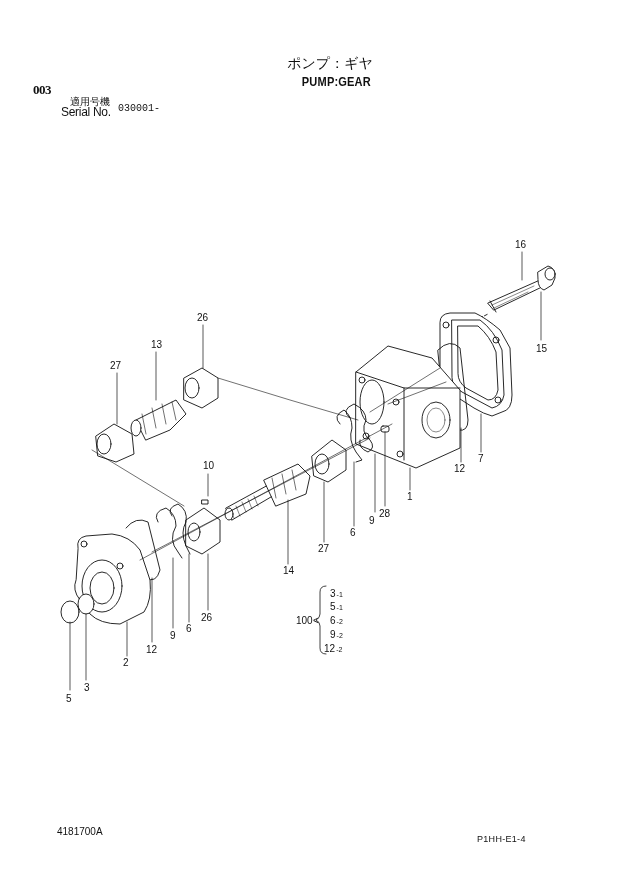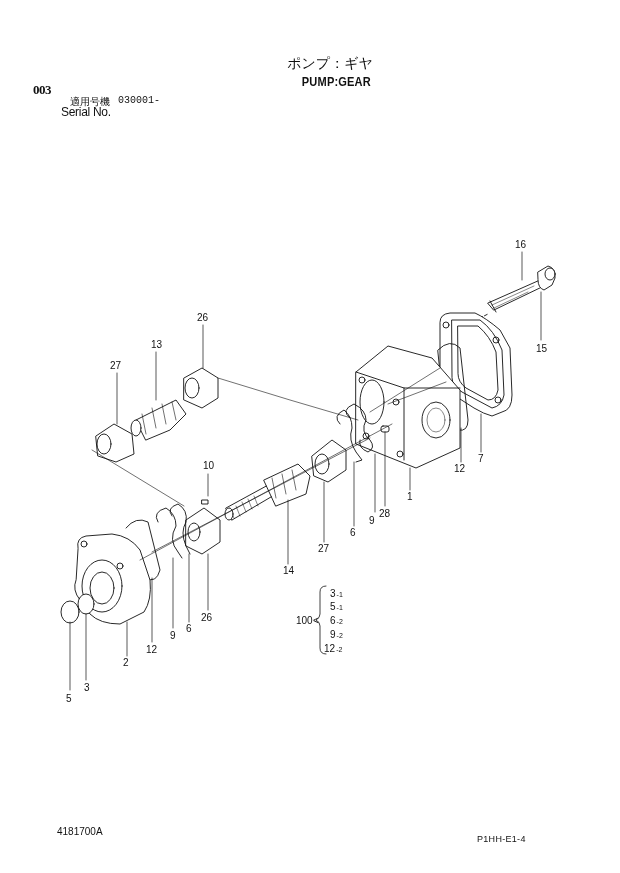--- a/index.html
+++ b/index.html
@@ -2,21 +2,21 @@
 <html><head>
 <meta charset="utf-8">
 <style>
   html, body { margin:0; padding:0; background:#fff; }
   body { width:620px; height:873px; position:relative; overflow:hidden; font-family:"Liberation Sans", sans-serif; color:#111; }
   .abs { position:absolute; }
   .page-no { left:33px; top:38px; font-size:13px; font-weight:bold; font-family:Liberation Serif, serif; letter-spacing:-0.5px;margin-top:44px; }
   .title-jp { left:0; width:584px; top:55px; text-align:center; font-size:14px; padding-left:76px; box-sizing:border-box; }
   .title-en { left:0; width:620px; top:74px; text-align:center; font-size:13px; font-weight:bold; padding-left:62px; box-sizing:border-box; letter-spacing:0.2px; transform:scaleX(0.85); }
   .serial-jp { left:70px; top:95px; font-size:10px; }
-  .serial-val { left:118px; top:95px; font-size:10px; font-family:"Liberation Mono", monospace; }
+  .serial-val { left:118px; top:103px; font-size:10px; font-family:"Liberation Mono", monospace; }
   .serial-en { left:61px; top:105px; font-size:12px; font-family:Liberation Sans, sans-serif; letter-spacing:-0.3px; }
   .diagram { left:0; top:0; width:620px; height:873px; }
   .callout { font-family:"Liberation Sans", sans-serif; font-size:10px; fill:#111; }
   .kit { font-family:"Liberation Sans", sans-serif; font-size:10px; fill:#111; }
   .kit-small { font-size:7px; }
   .footer-left { left:57px; top:826px; font-size:10px; }
   .footer-right { left:477px; top:834px; font-size:9px; letter-spacing:0.3px; }
 </style>
 </head>
 <body>

